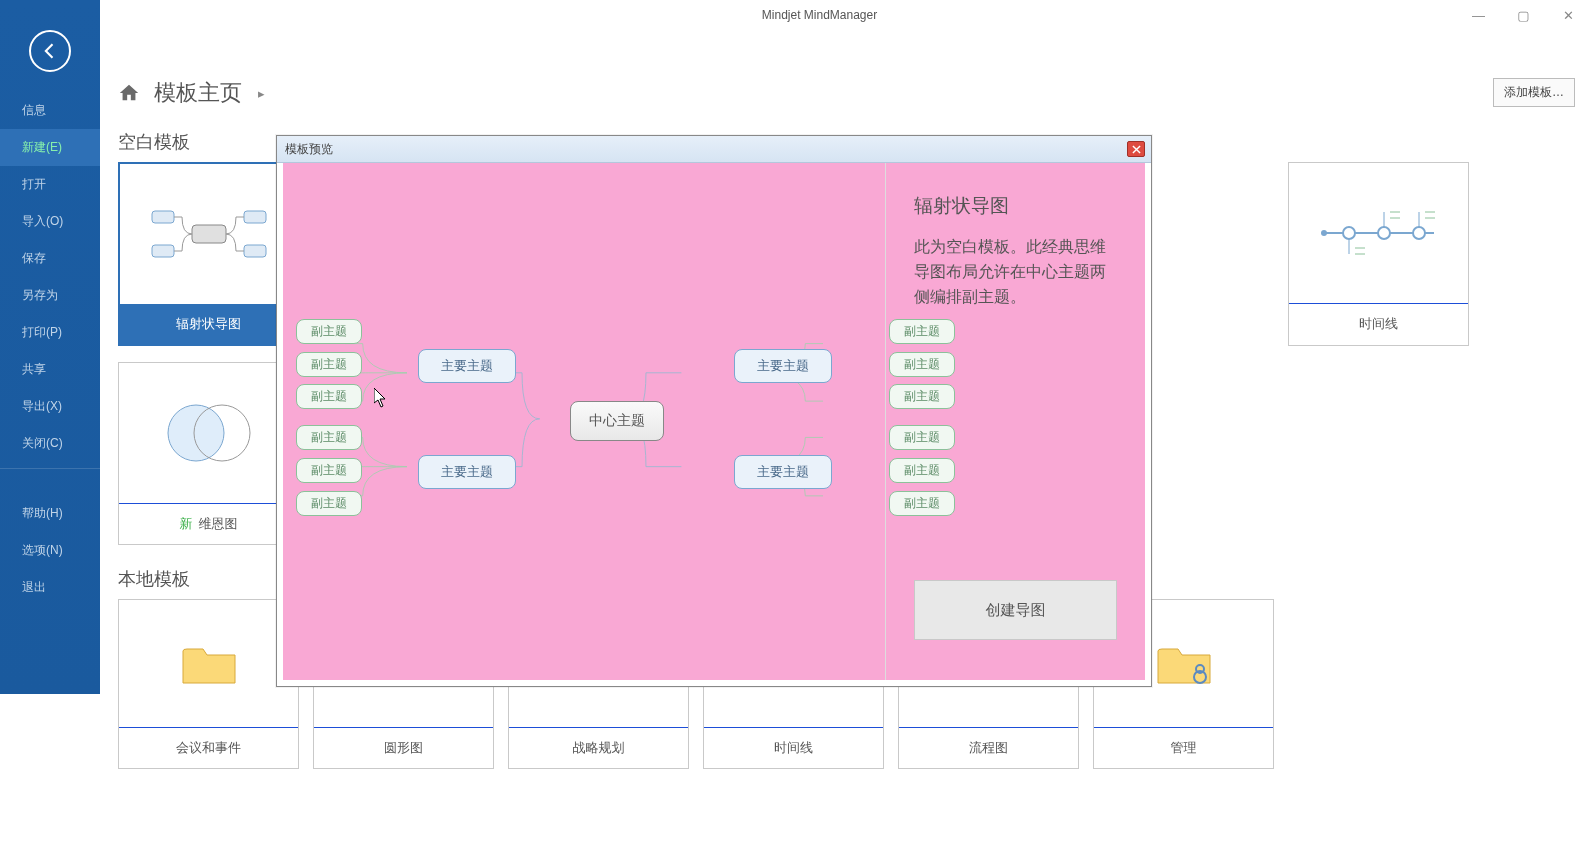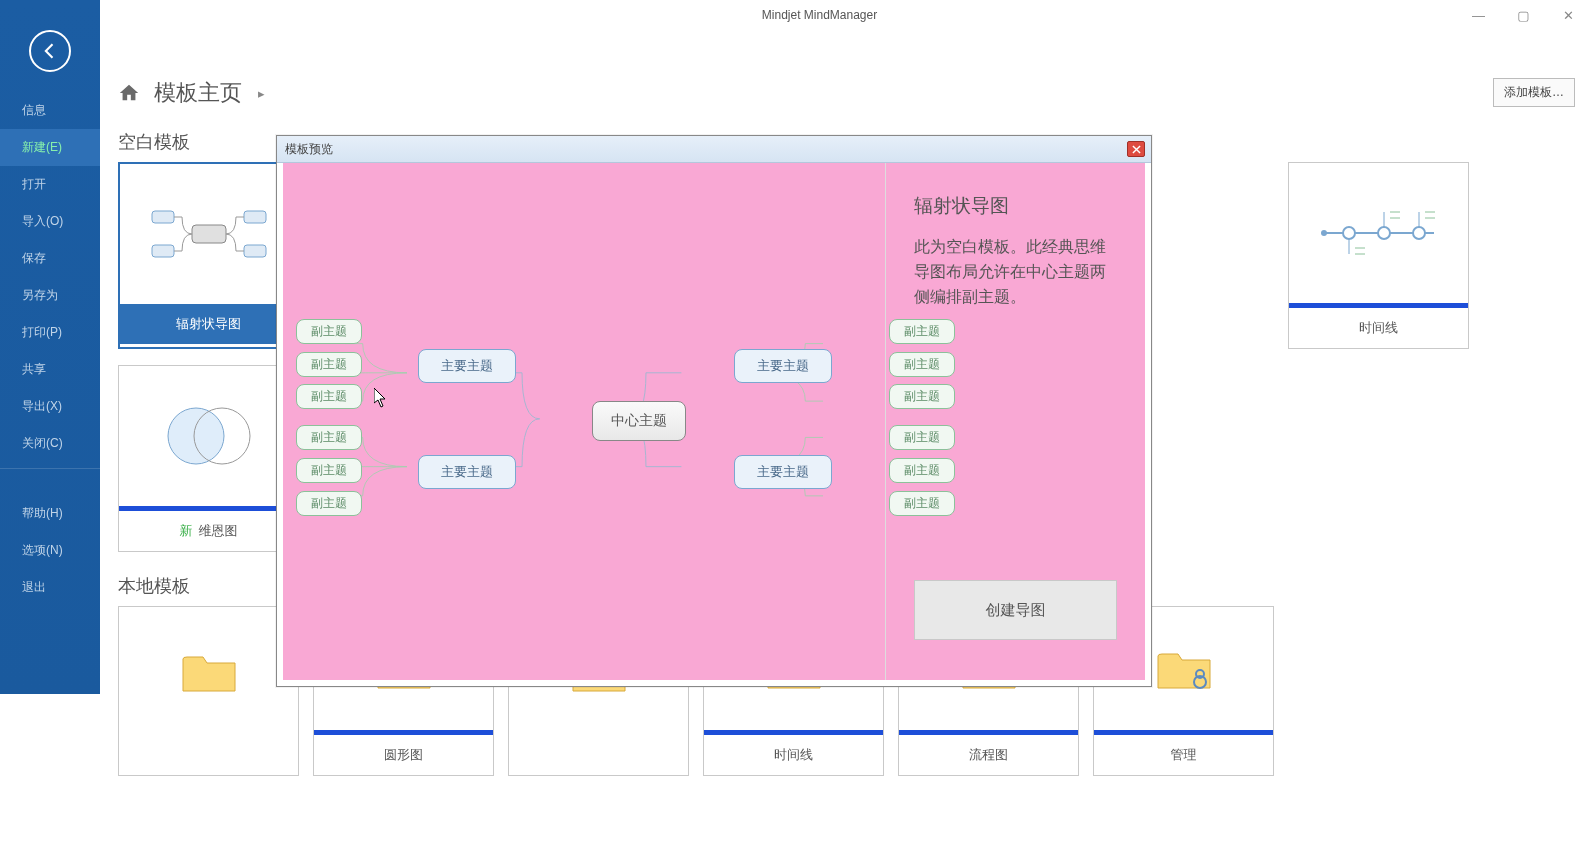--- a/index.html
+++ b/index.html
@@ -25,21 +25,21 @@
 .breadcrumb .home-icon { width: 22px; height: 22px; color: #666; }
 .breadcrumb .bc-text { font-size: 22px; color: #555; }
 .breadcrumb .chev { font-size: 13px; color: #888; margin-left: 2px; }
 .add-template-btn { position: absolute; right: 16px; top: 48px; border: 1px solid #bcbcbc; background: #fafafa; padding: 5px 10px; font-size: 12px; color: #444; cursor: pointer; }
 
 .section-title { font-size: 18px; color: #555; margin: 10px 0 8px; }
 
 .tile-row { display: flex; gap: 14px; }
 .tile { width: 181px; border: 1px solid #c9c9c9; background: #fff; display: flex; flex-direction: column; cursor: pointer; }
 .tile .preview { height: 140px; display: flex; align-items: center; justify-content: center; background: #fff; }
-.tile .label { padding: 11px 0; text-align: center; font-size: 13px; color: #555; border-top: 5px solid #1d4ed8; }
+.tile .label { padding: 11px 0; text-align: center; font-size: 13px; color: #555; border-top: 1px solid #1d4ed8; }
 .tile.selected { border: 2px solid #2e70b6; }
 .tile.selected .label { background: #2e70b6; color: #fff; border-top: none; }
 .new-badge { color: #3bb04a; margin-right: 6px; }
 .tile-row.local .tile { width: 181px; height: 170px; }
 .tile-row.local .preview { height: 130px; }
 
 
 .dialog-overlay { position: absolute; left: 276px; top: 135px; width: 876px; height: 552px; background: #f9a8d4; border: 1px solid #888; box-shadow: 0 0 0 1px rgba(0,0,0,0.05); z-index: 100; display: flex; flex-direction: column; }
 .dialog-title { height: 27px; background: linear-gradient(#e6eff9, #d6e4f3); border-bottom: 1px solid #b4c7dd; display: flex; align-items: center; padding: 0 8px; font-size: 12px; color: #444; position: relative; }
 .dialog-close { position: absolute; right: 6px; top: 5px; width: 18px; height: 16px; background: #de4b40; border: 1px solid #a03028; border-radius: 2px; display: flex; align-items: center; justify-content: center; cursor: pointer; }
@@ -183,35 +183,37 @@
   </div>
 
   <div class="section-title">本地模板</div>
   <div class="tile-row local" id="local-row">
       <div class="tile">
         <div class="preview thumb-folder">
           <svg width="60" height="50" viewBox="0 0 60 50">
             <path d="M4 12 L4 44 L56 44 L56 16 L28 16 L24 10 L8 10 Q4 10 4 12 Z" fill="#fbd978" stroke="#d8a93a"></path>
           </svg>
         </div>
+        <div class="label">会议和事件</div>
       </div>
       <div class="tile">
         <div class="preview thumb-folder">
           <svg width="60" height="50" viewBox="0 0 60 50">
             <path d="M4 12 L4 44 L56 44 L56 16 L28 16 L24 10 L8 10 Q4 10 4 12 Z" fill="#fbd978" stroke="#d8a93a"></path>
           </svg>
         </div>
         <div class="label">圆形图</div>
       </div>
       <div class="tile">
         <div class="preview thumb-folder">
           <svg width="60" height="50" viewBox="0 0 60 50">
             <path d="M4 12 L4 44 L56 44 L56 16 L28 16 L24 10 L8 10 Q4 10 4 12 Z" fill="#fbd978" stroke="#d8a93a"></path>
           </svg>
         </div>
+        <div class="label">战略规划</div>
       </div>
       <div class="tile">
         <div class="preview thumb-folder">
           <svg width="60" height="50" viewBox="0 0 60 50">
             <path d="M4 12 L4 44 L56 44 L56 16 L28 16 L24 10 L8 10 Q4 10 4 12 Z" fill="#fbd978" stroke="#d8a93a"></path>
           </svg>
         </div>
         <div class="label">时间线</div>
       </div>
       <div class="tile">
@@ -252,21 +254,21 @@
         <path d="M290 252 Q270 252 270 306 L230 306" stroke="#9cb8d0" fill="none"></path>
         <path d="M390 252 Q410 252 410 200 L450 200" stroke="#9cb8d0" fill="none"></path>
         <path d="M390 252 Q410 252 410 306 L450 306" stroke="#9cb8d0" fill="none"></path>
 
         <path d="M140 200 Q90 200 90 167 L70 167 M140 200 Q90 200 90 200 L70 200 M140 200 Q90 200 90 232 L70 232" stroke="#a8cdb0" fill="none"></path>
         <path d="M140 306 Q90 306 90 273 L70 273 M140 306 Q90 306 90 306 L70 306 M140 306 Q90 306 90 339 L70 339" stroke="#a8cdb0" fill="none"></path>
         <path d="M540 200 Q590 200 590 167 L610 167 M540 200 Q590 200 590 200 L610 200 M540 200 Q590 200 590 232 L610 232" stroke="#a8cdb0" fill="none"></path>
         <path d="M540 306 Q590 306 590 273 L610 273 M540 306 Q590 306 590 306 L610 306 M540 306 Q590 306 590 339 L610 339" stroke="#a8cdb0" fill="none"></path>
       </svg>
 
-      <div class="mm-node mm-center" style="left:309px; top:238px;">中心主题</div>
+      <div class="mm-node mm-center" style="left:287px; top:238px;">中心主题</div>
 
       <div class="mm-node mm-main" style="left:135px; top:186px;">主要主题</div>
       <div class="mm-node mm-main" style="left:135px; top:292px;">主要主题</div>
 
       <div class="mm-node mm-main" style="left:451px; top:186px;">主要主题</div>
       <div class="mm-node mm-main" style="left:451px; top:292px;">主要主题</div>
 
       <div class="mm-node mm-sub" style="left:13px; top:156px;">副主题</div>
       <div class="mm-node mm-sub" style="left:13px; top:189px;">副主题</div>
       <div class="mm-node mm-sub" style="left:13px; top:221px;">副主题</div>

